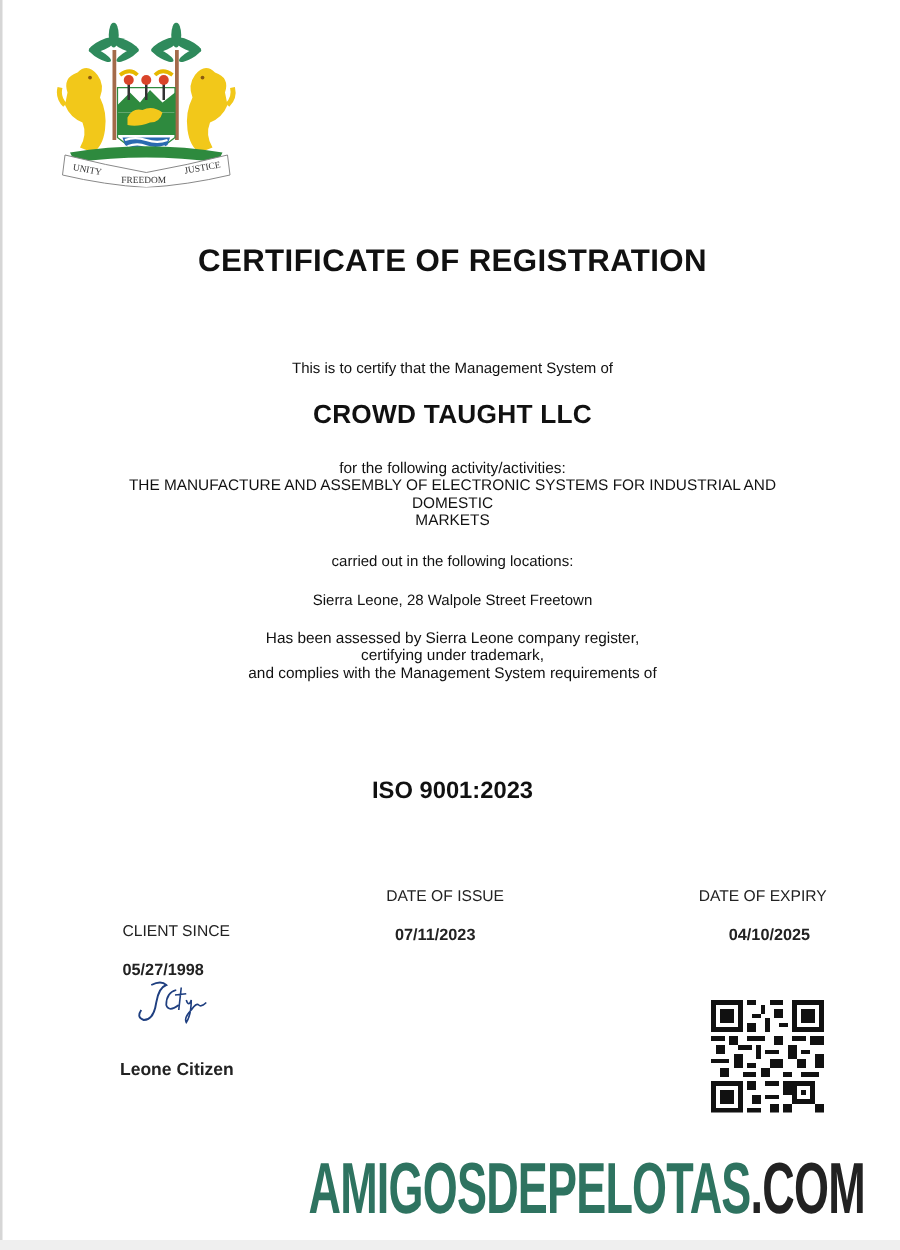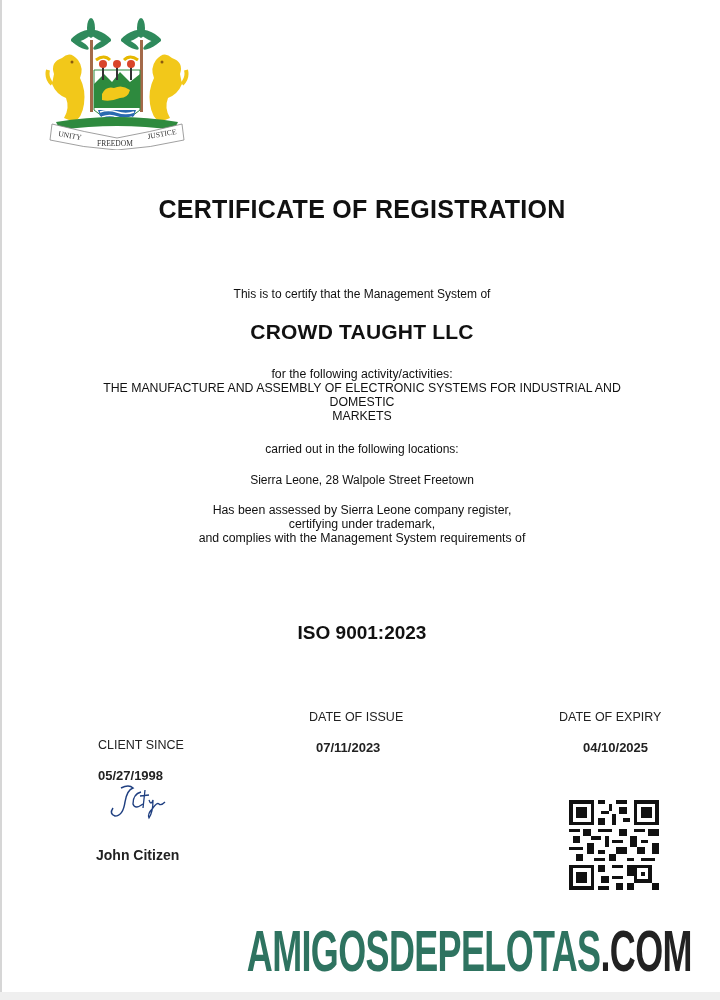--- a/index.html
+++ b/index.html
@@ -174,21 +174,21 @@
     <div class="date-value">04/10/2025</div>
   </div>
 
   <svg class="signature" viewBox="0 0 62 40">
     <path d="M14 6 Q22 2 26 6 Q20 8 18 20 Q16 34 8 34 Q2 32 6 26" stroke="#1f3f80" stroke-width="1.5" fill="none"></path>
     <path d="M34 10 Q26 12 26 22 Q28 28 36 22" stroke="#1f3f80" stroke-width="1.4" fill="none"></path>
     <path d="M38 8 L36 26 M33 14 L42 13" stroke="#1f3f80" stroke-width="1.3" fill="none"></path>
     <path d="M42 18 Q44 24 46 18 Q46 30 42 36 Q40 32 46 26 Q50 20 52 22 Q54 24 58 20" stroke="#1f3f80" stroke-width="1.3" fill="none"></path>
   </svg>
 
-  <div class="signatory">John Citizen</div>
+  <div class="signatory">Leone Citizen</div>
 
   <svg class="qr" viewBox="0 0 25 25" shape-rendering="crispEdges">
     <rect width="25" height="25" fill="#ffffff"></rect>
     <g fill="#111">
 
       <path d="M0 0h7v7h-7z M1 1v5h5v-5z" fill-rule="evenodd"></path>
       <rect x="2" y="2" width="3" height="3"></rect>
       <path d="M18 0h7v7h-7z M19 1v5h5v-5z" fill-rule="evenodd"></path>
       <rect x="20" y="2" width="3" height="3"></rect>
       <path d="M0 18h7v7h-7z M1 19v5h5v-5z" fill-rule="evenodd"></path>

